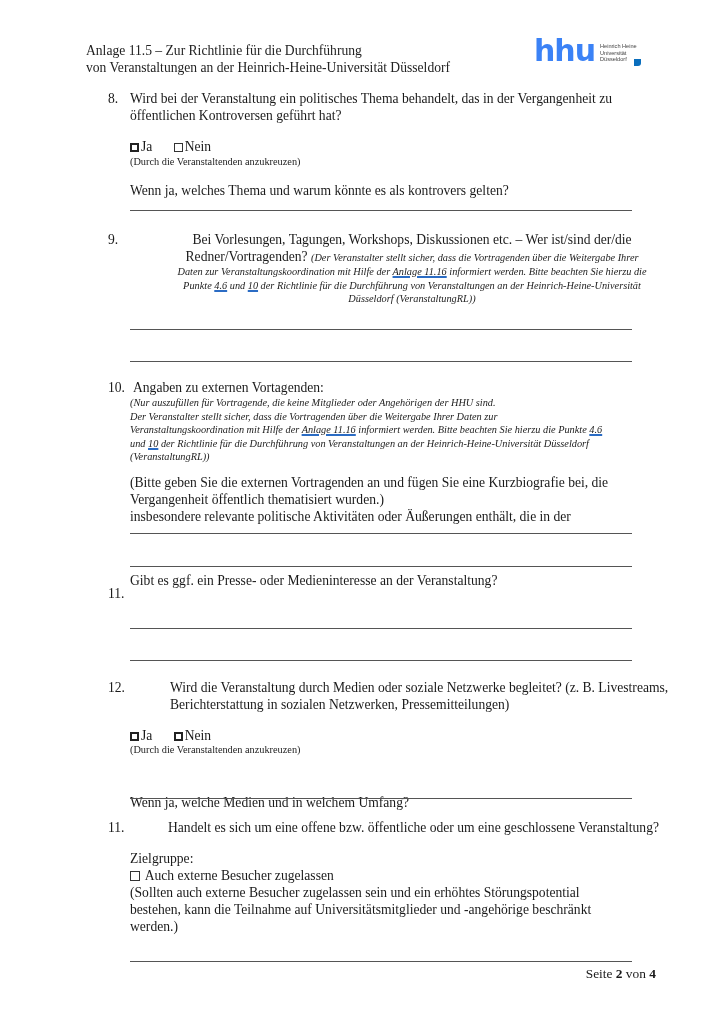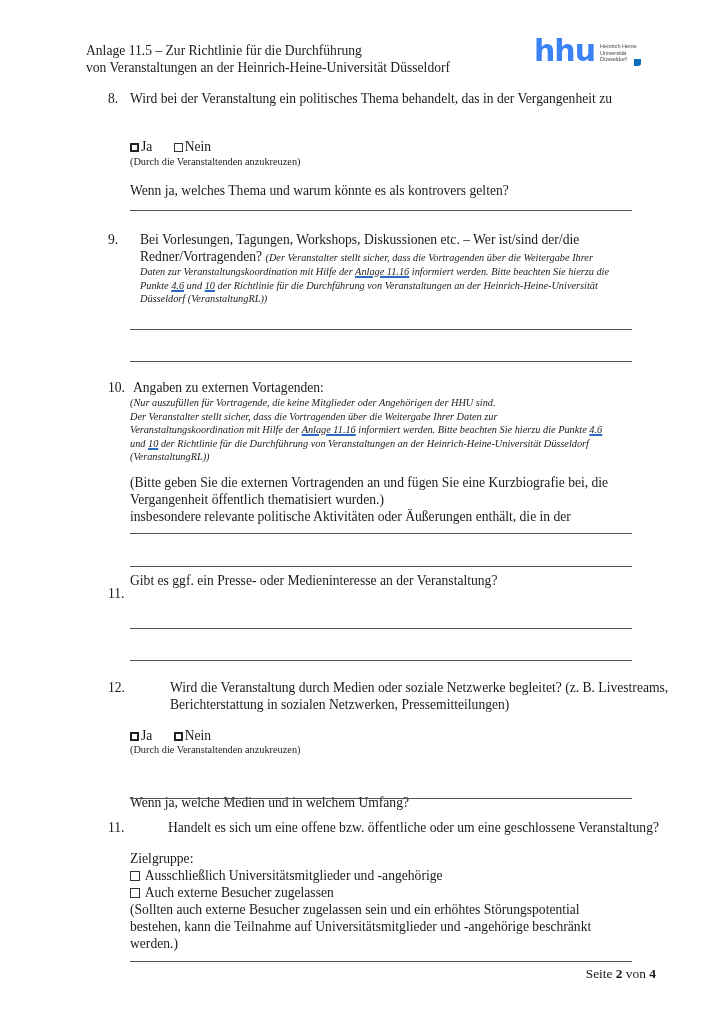--- a/index.html
+++ b/index.html
@@ -37,31 +37,32 @@
     <div>Heinrich Heine</div>
     <div>Universität</div>
     <div>Düsseldorf</div>
   </div>
   <span class="dot"></span>
 </div>
 
 <div class="abs q" style="left:108px; top:90px;">8.</div>
 <div class="abs q" style="left:130px; top:90px; width:520px;">
   <div>Wird bei der Veranstaltung ein politisches Thema behandelt, das in der Vergangenheit zu</div>
+  <div>öffentlichen Kontroversen geführt hat?</div>
 </div>
 <div class="abs q" style="left:130px; top:138px;">
   <span class="opt"><span class="cb bold"></span><span>Ja</span></span>
   <span class="opt"><span class="cb"></span><span>Nein</span></span>
 </div>
 <div class="abs small" style="left:130px; top:155px;">(Durch die Veranstaltenden anzukreuzen)</div>
 <div class="abs q" style="left:130px; top:182px;">Wenn ja, welches Thema und warum könnte es als kontrovers gelten?</div>
 <div class="line" style="top:210px;"></div>
 
 <div class="abs q" style="left:108px; top:231px;">9.</div>
-<div class="abs q" style="left:140px; top:231px; width:530px;">
+<div class="abs q" style="left:147px; top:231px; width:530px;text-align:center;">
   <div>Bei Vorlesungen, Tagungen, Workshops, Diskussionen etc. – Wer ist/sind der/die</div>
   <div style="white-space:nowrap;"><span>Redner/Vortragenden?</span> <span class="it">(Der Veranstalter stellt sicher, dass die Vortragenden über die Weitergabe Ihrer</span></div>
   <div class="it" style="white-space:nowrap;"><span>Daten zur Veranstaltungskoordination mit Hilfe der </span><span class="ul">Anlage 11.16</span><span> informiert werden. Bitte beachten Sie hierzu die</span></div>
   <div class="it" style="white-space:nowrap;"><span>Punkte </span><span class="ul">4.6</span><span> und </span><span class="ul">10</span><span> der Richtlinie für die Durchführung von Veranstaltungen an der Heinrich-Heine-Universität</span></div>
   <div class="it">Düsseldorf (VeranstaltungRL))</div>
 </div>
 <div class="line" style="top:329px;"></div>
 <div class="line" style="top:361px;"></div>
 
 <div class="abs q" style="left:108px; top:379px;">10.</div>
@@ -96,21 +97,20 @@
   <span class="opt"><span class="cb bold"></span><span>Nein</span></span>
 </div>
 <div class="abs small" style="left:130px; top:743px;">(Durch die Veranstaltenden anzukreuzen)</div>
 <div class="abs q" style="left:130px; top:794px;">Wenn ja, welche Medien und in welchem Umfang?</div>
 <div class="line" style="top:798px;"></div>
 
 <div class="abs q" style="left:108px; top:819px;">11.</div>
 <div class="abs q" style="left:140px; top:819px; white-space:nowrap;margin-left:28px;">Handelt es sich um eine offene bzw. öffentliche oder um eine geschlossene Veranstaltung?</div>
 <div class="abs q" style="left:130px; top:850px; width:530px;">
   <div>Zielgruppe:</div>
-  <div><span class="cb" style="width:10px;height:10px;"></span> <span>Ausschließlich Universitätsmitglieder und -angehörige</span></div>
   <div><span class="cb" style="width:10px;height:10px;"></span> <span>Auch externe Besucher zugelassen</span></div>
   <div>(Sollten auch externe Besucher zugelassen sein und ein erhöhtes Störungspotential</div>
   <div>bestehen, kann die Teilnahme auf Universitätsmitglieder und -angehörige beschränkt</div>
   <div>werden.)</div>
 </div>
 <div class="line" style="top:961px;"></div>
 
 <div class="abs footer">
   <span>Seite </span><b>2</b><span> von </span><b>4</b>
 </div>

